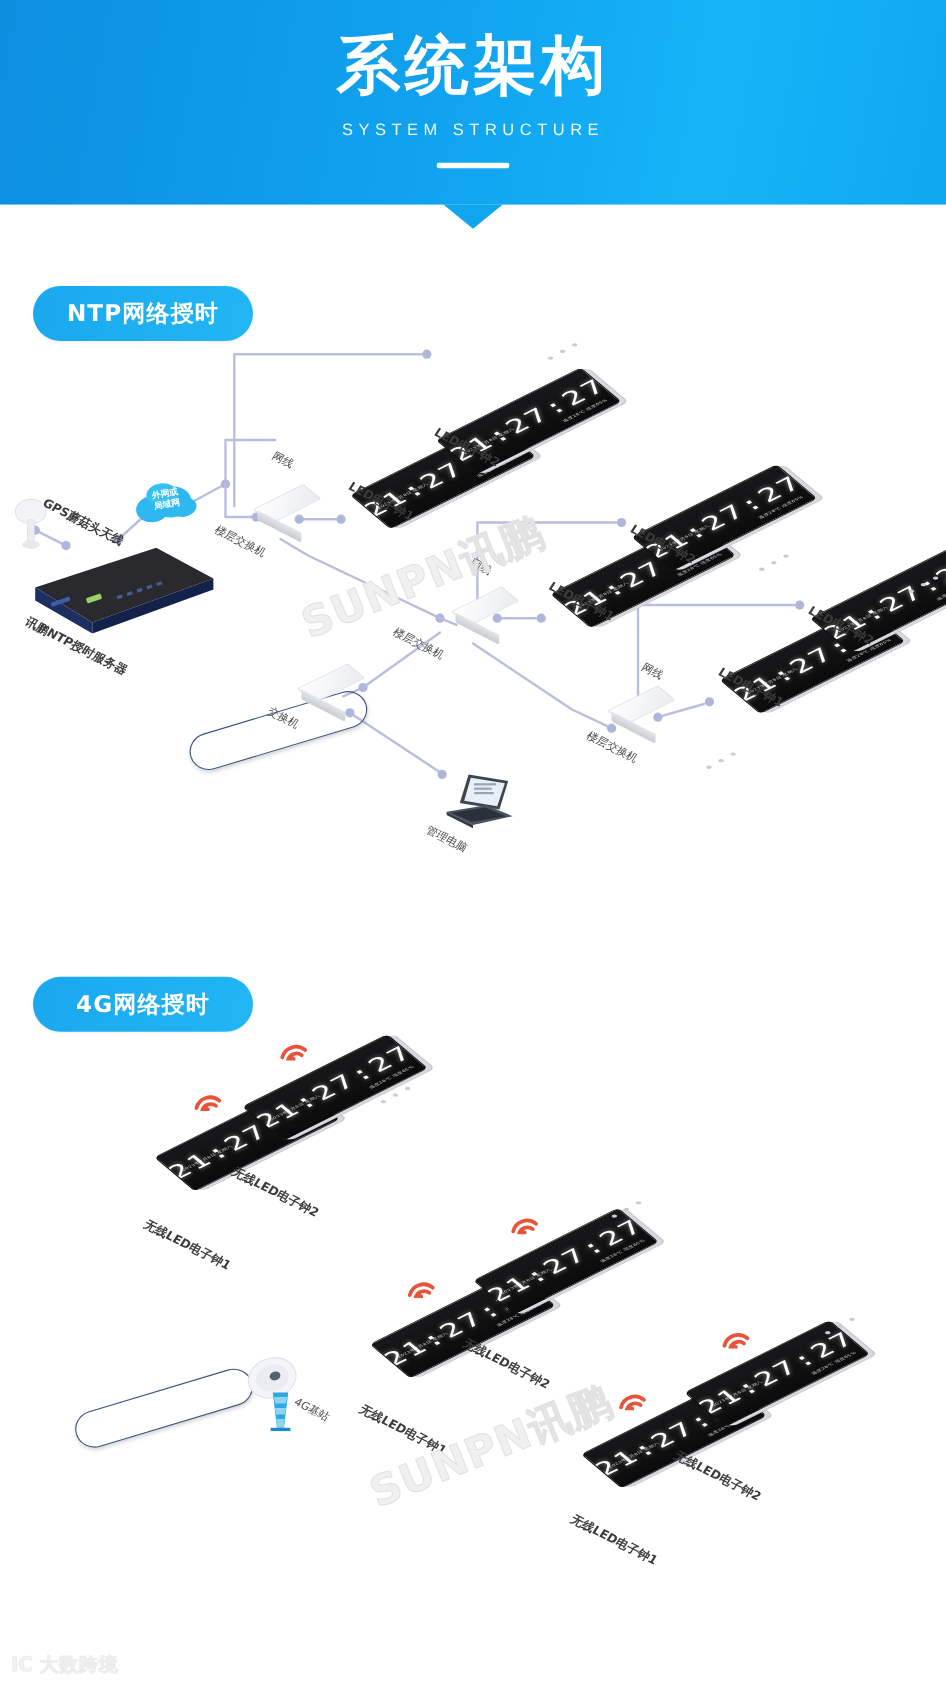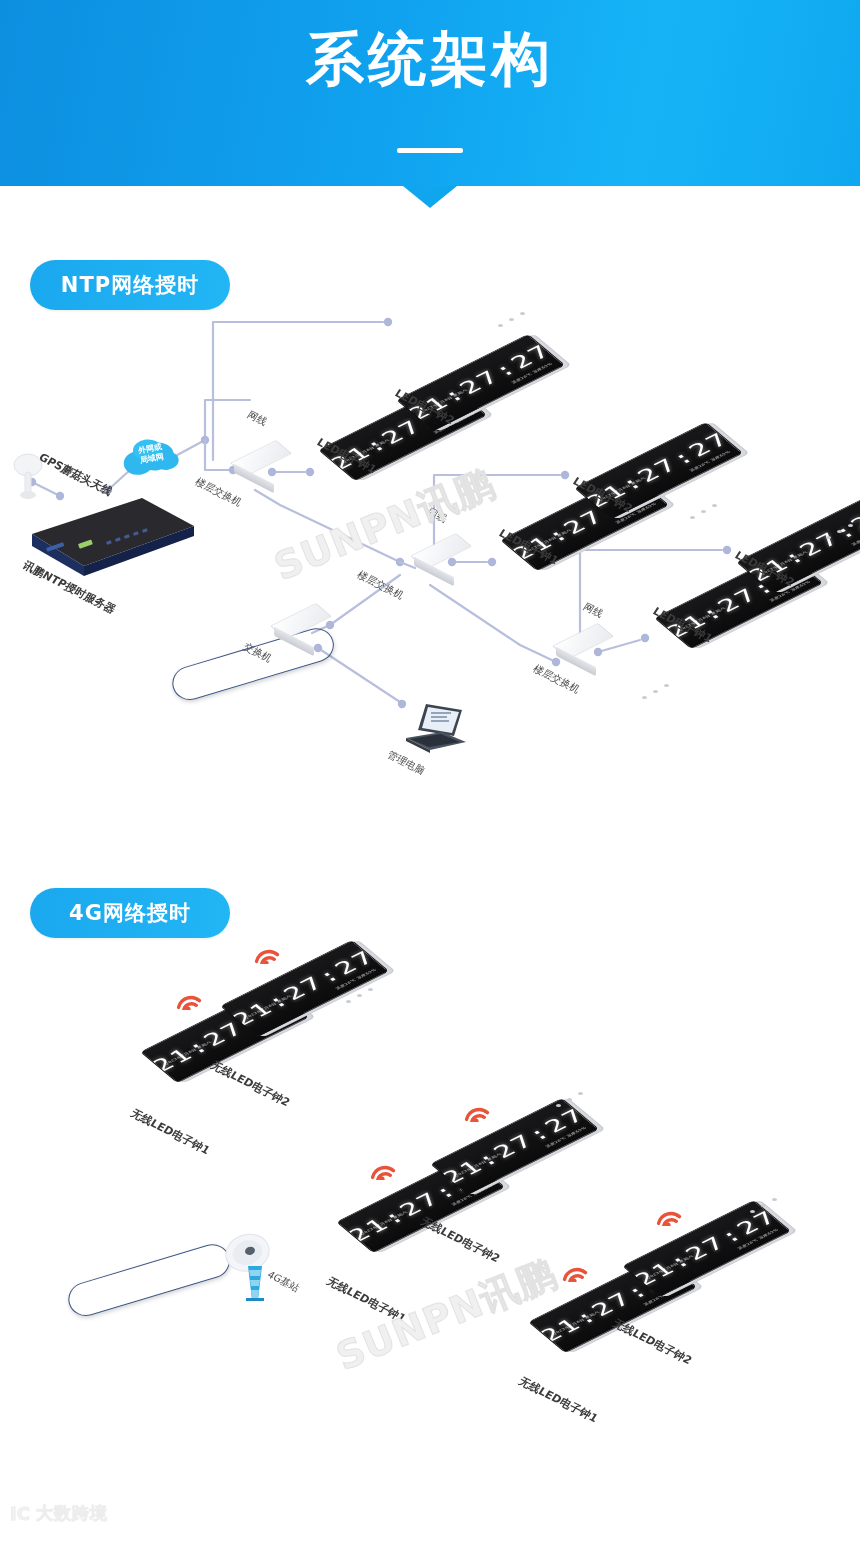--- a/index.html
+++ b/index.html
@@ -207,20 +207,21 @@
     font-family:"DejaVu Sans", sans-serif;
     -webkit-text-stroke:1px #e0e0e0;
     letter-spacing:1px;
   }
 </style>
 </head>
 <body>
 
 <div class="header">
   <div class="header-title">系统架构</div>
+  <div class="header-sub">SYSTEM STRUCTURE</div>
   <div class="header-rule"></div>
 </div>
 <div class="header-notch"></div>
 
 <div class="pill" id="pill-ntp">
   <span>NTP网络授时</span>
 </div>
 
 <div class="stage" id="stage-ntp">
 

